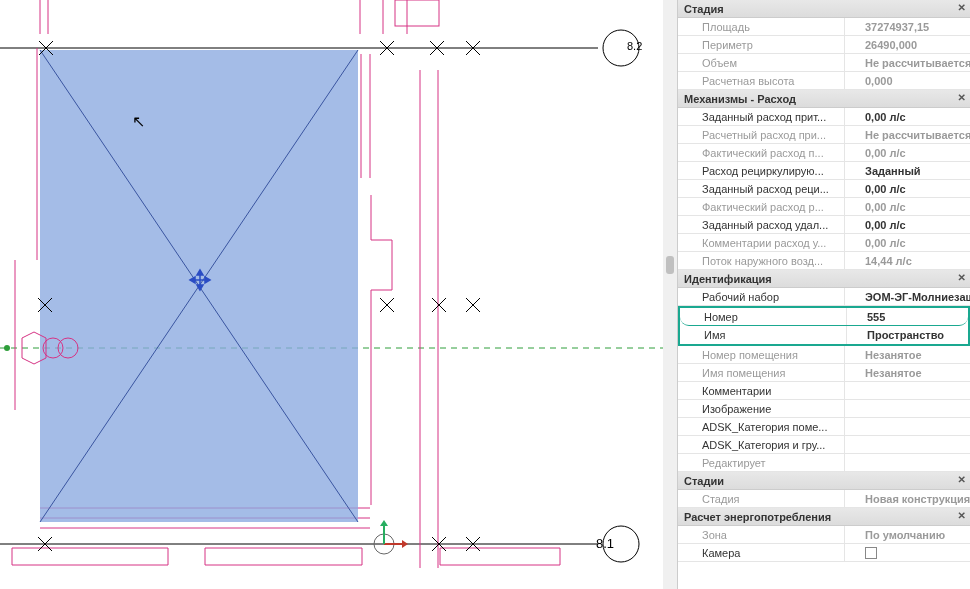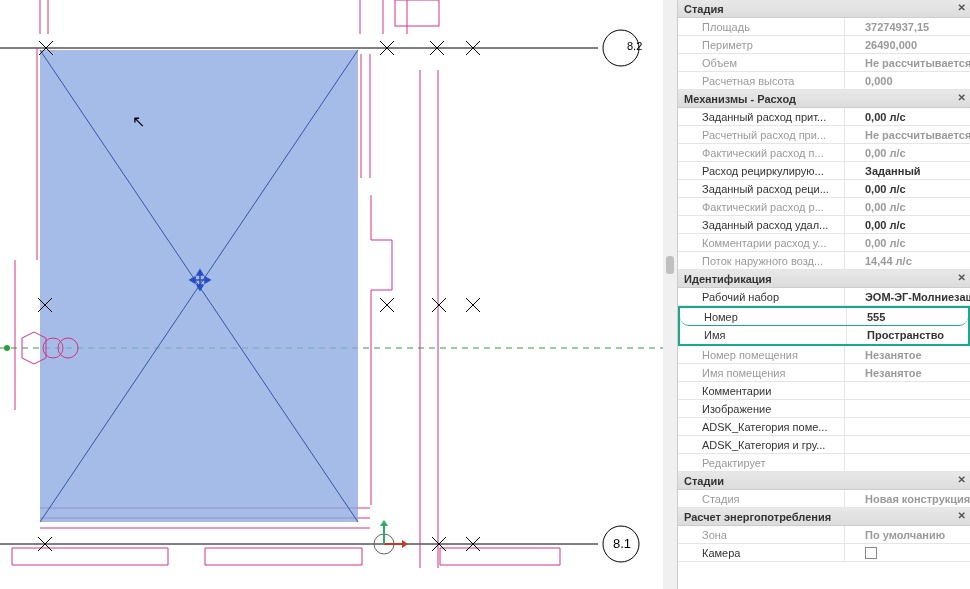--- a/index.html
+++ b/index.html
@@ -98,21 +98,21 @@
     </g>
 
     <g stroke="#d63384" fill="none" stroke-width="1">
       <circle cx="53" cy="348" r="10"></circle>
       <circle cx="68" cy="348" r="10"></circle>
       <polygon points="22,338 34,332 46,338 46,358 34,364 22,358"></polygon>
     </g>
   </svg>
   <span class="cursor">↖</span>
   <span style="position:absolute;top:40px;left:613px;font-size:11px;margin-left:14px;">8.2</span>
-  <span style="position:absolute;top:536px;left:613px;font-size:13px;">8.1</span>
+  <span style="position:absolute;top:536px;left:596px;font-size:13px;">8.1</span>
 </div>
 
 <div class="scroll-gutter">
   <div class="scroll-thumb"></div>
 </div>
 
 <div class="panel">
 
   <div class="section">
     <span>Стадия</span>

